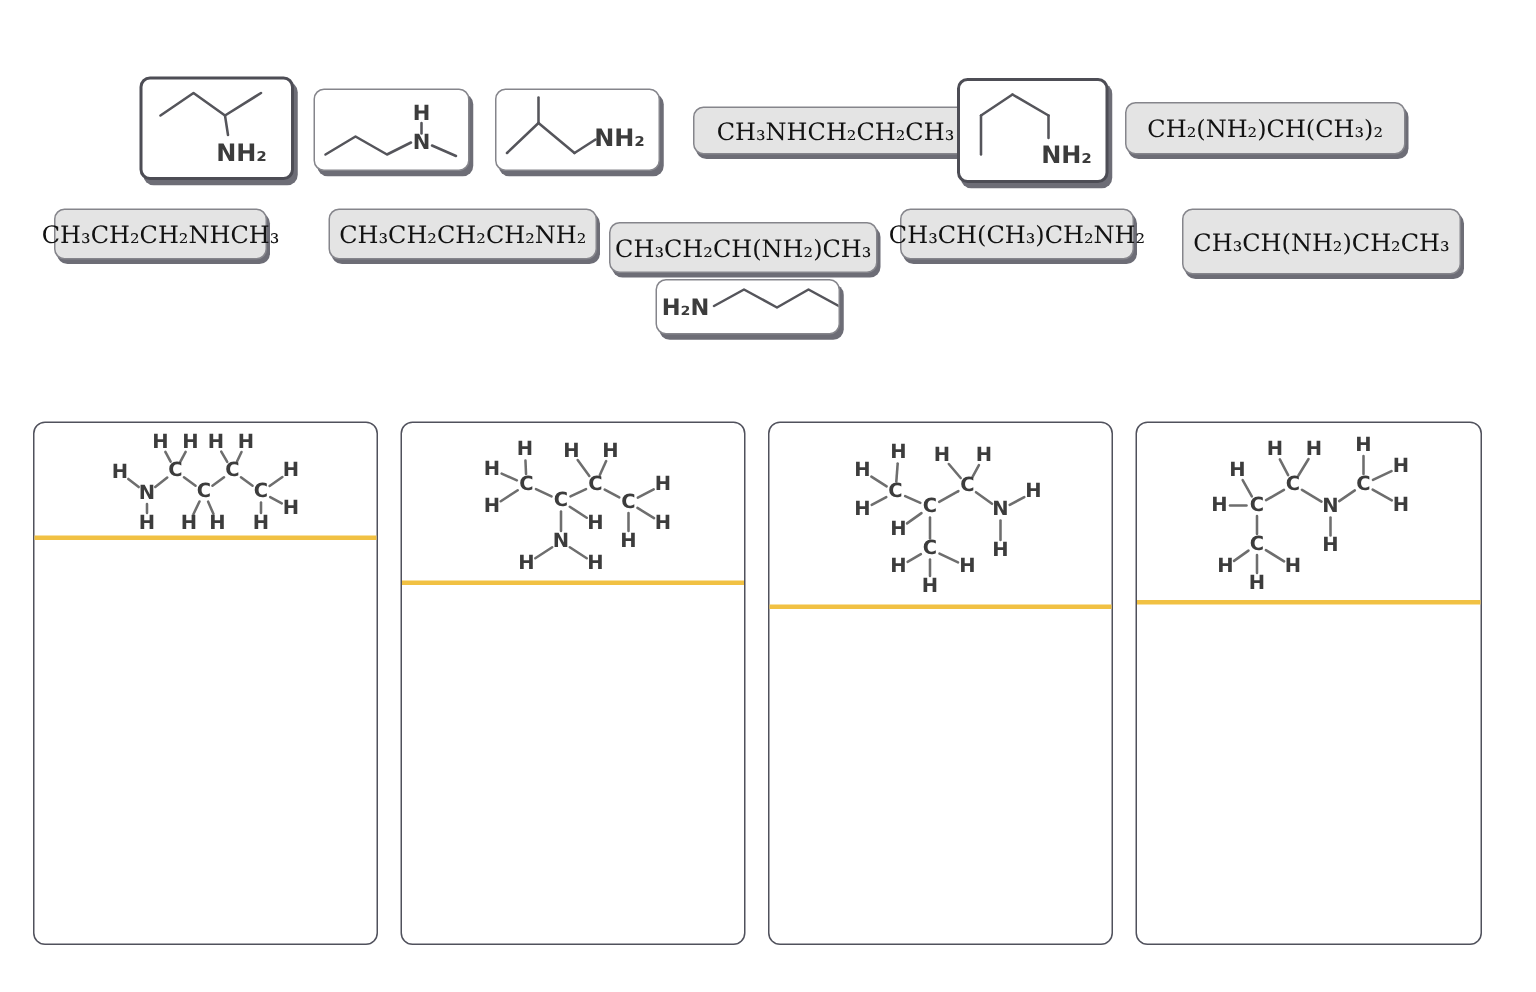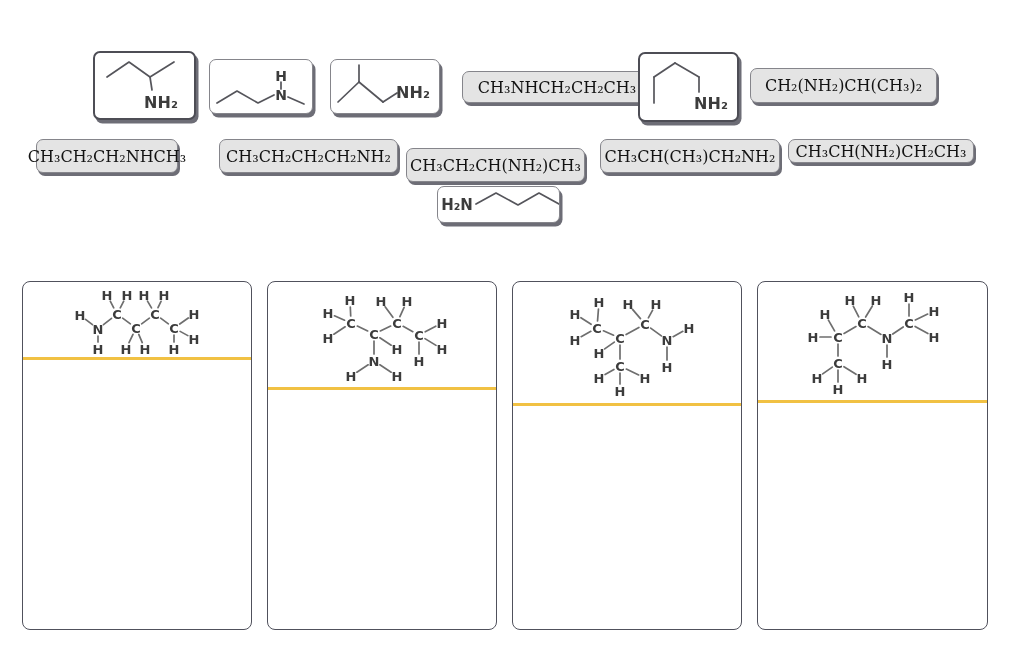--- a/index.html
+++ b/index.html
@@ -111,25 +111,25 @@
   </div>
 
   <div class="tile formula" style="left:219px;top:139px;width:179px;height:34px">
     <span>CH₃CH₂CH₂CH₂NH₂</span>
   </div>
 
   <div class="tile formula" style="left:406px;top:148px;width:179px;height:34px">
     <span>CH₃CH₂CH(NH₂)CH₃</span>
   </div>
 
-  <div class="tile formula" style="left:600px;top:139px;width:180px;height:34px">
+  <div class="tile formula" style="left:600px;top:139px;width:156px;height:34px">
     <span>CH₃CH(CH₃)CH₂NH₂</span>
   </div>
 
-  <div class="tile formula" style="left:788px;top:139px;width:186px;height:24px">
+  <div class="tile formula" style="left:788px;top:139px;width:186px;height:44px">
     <span>CH₃CH(NH₂)CH₂CH₃</span>
   </div>
 
   <div class="tile structure" style="left:437px;top:186px;width:123px;height:37px">
     <svg width="139" height="37">
         <polyline points="38,18 58,7 80,19 101,7 123,19" class="skel"></polyline>
         <text x="19" y="19" class="skelLabel" font-size="15">H₂N</text>
       </svg>
   </div>
 

